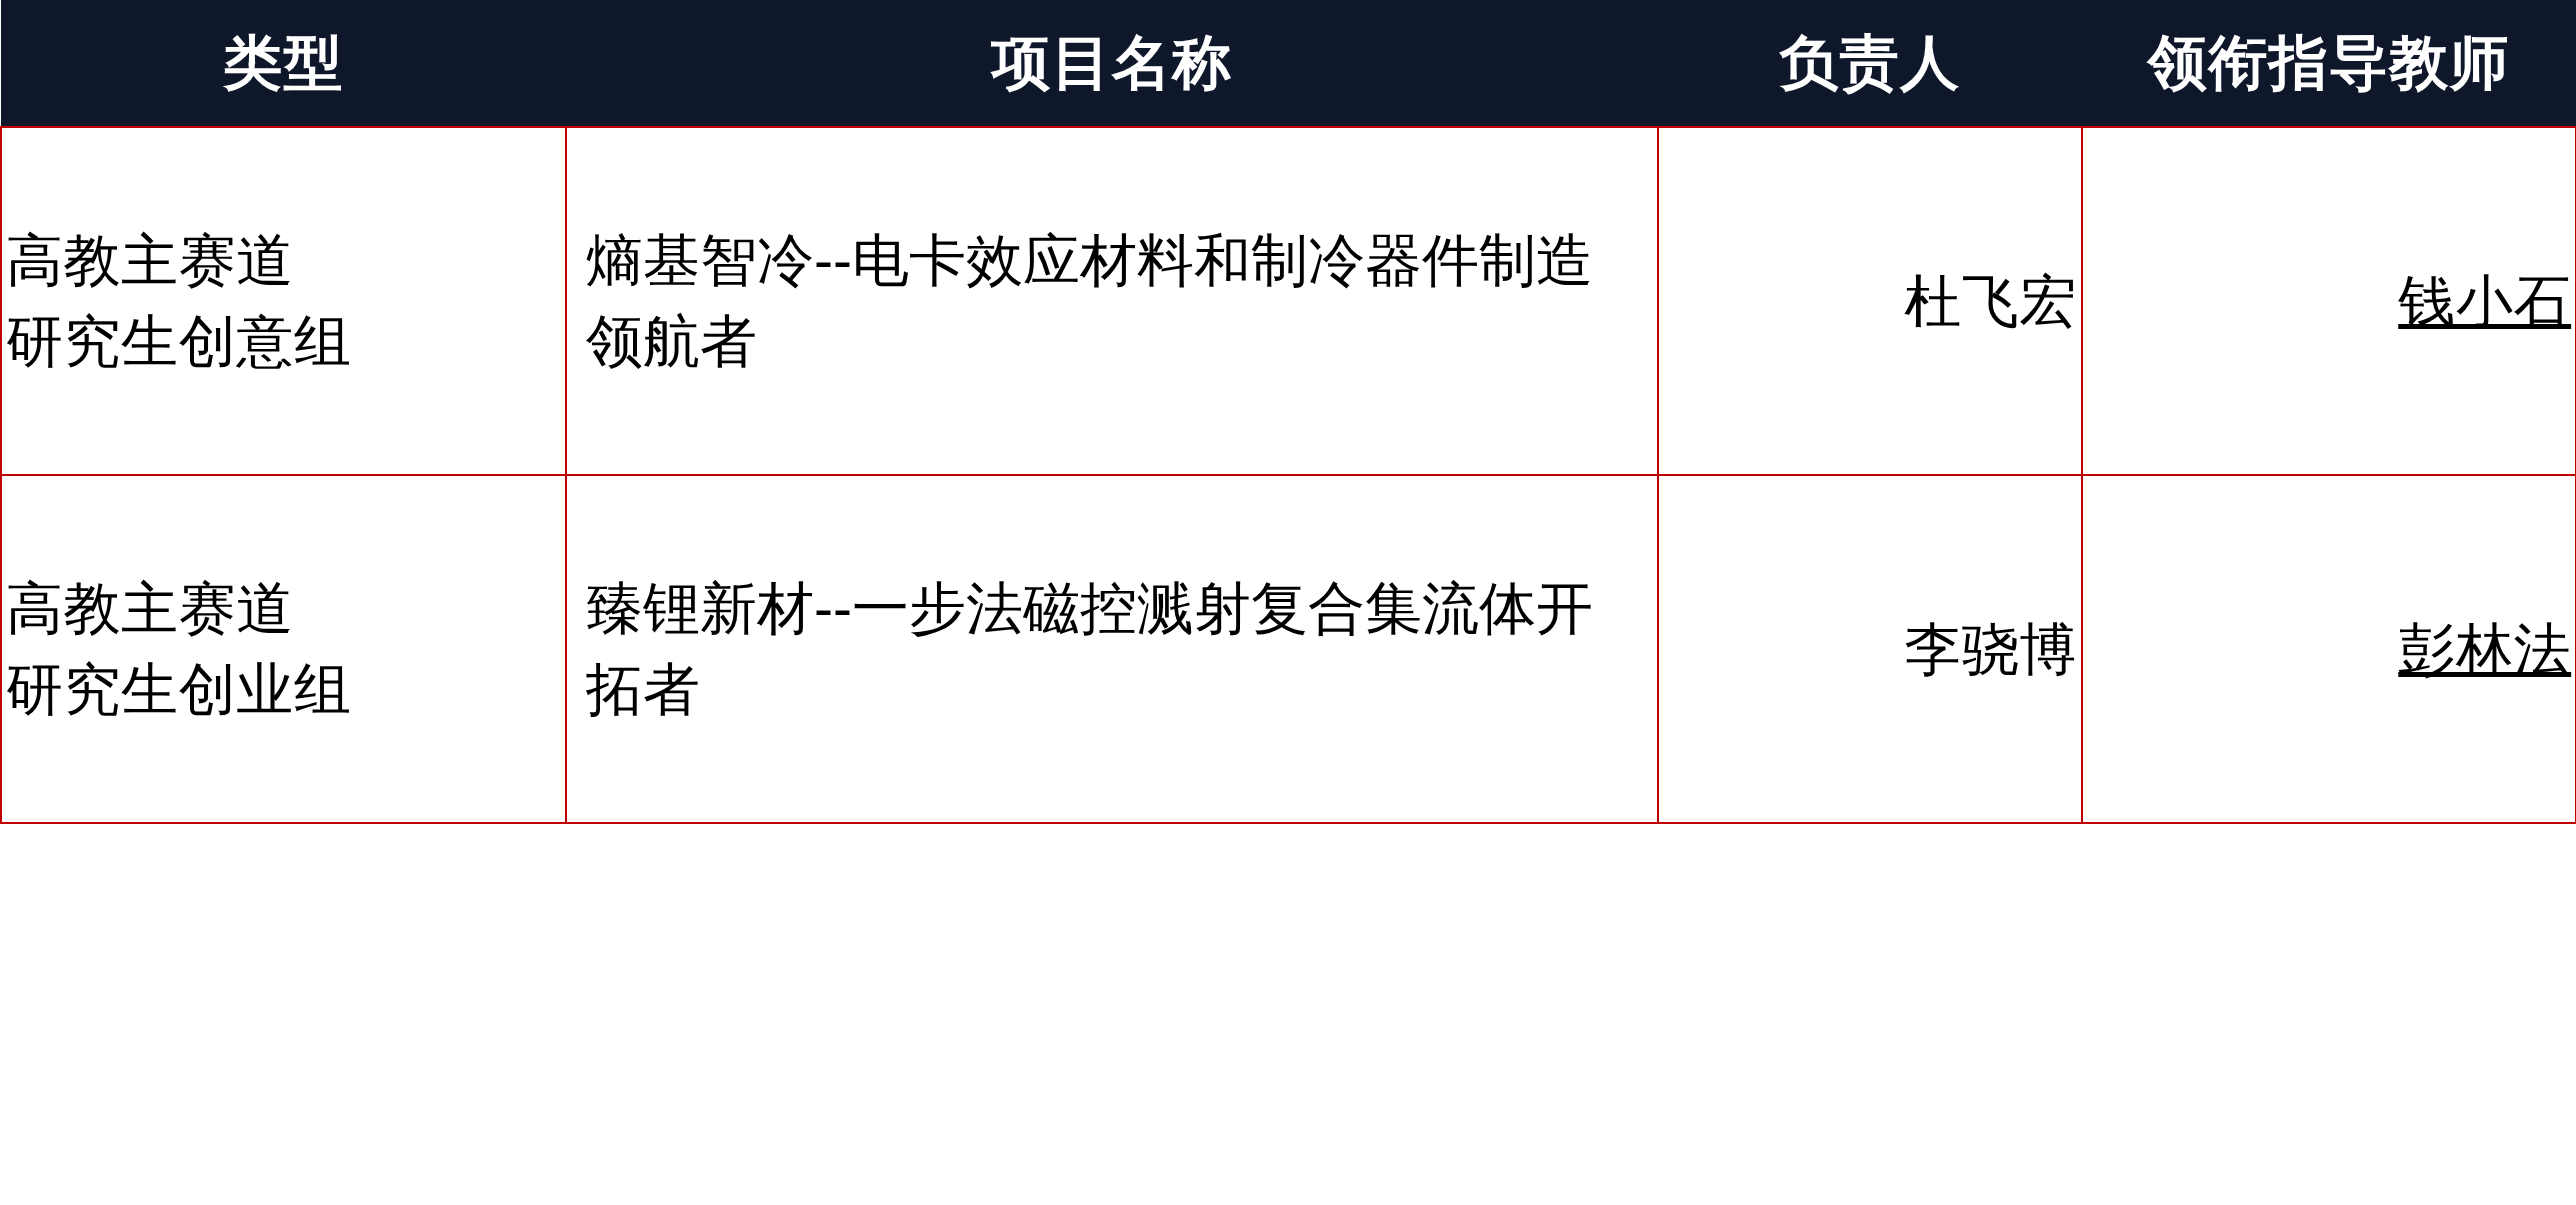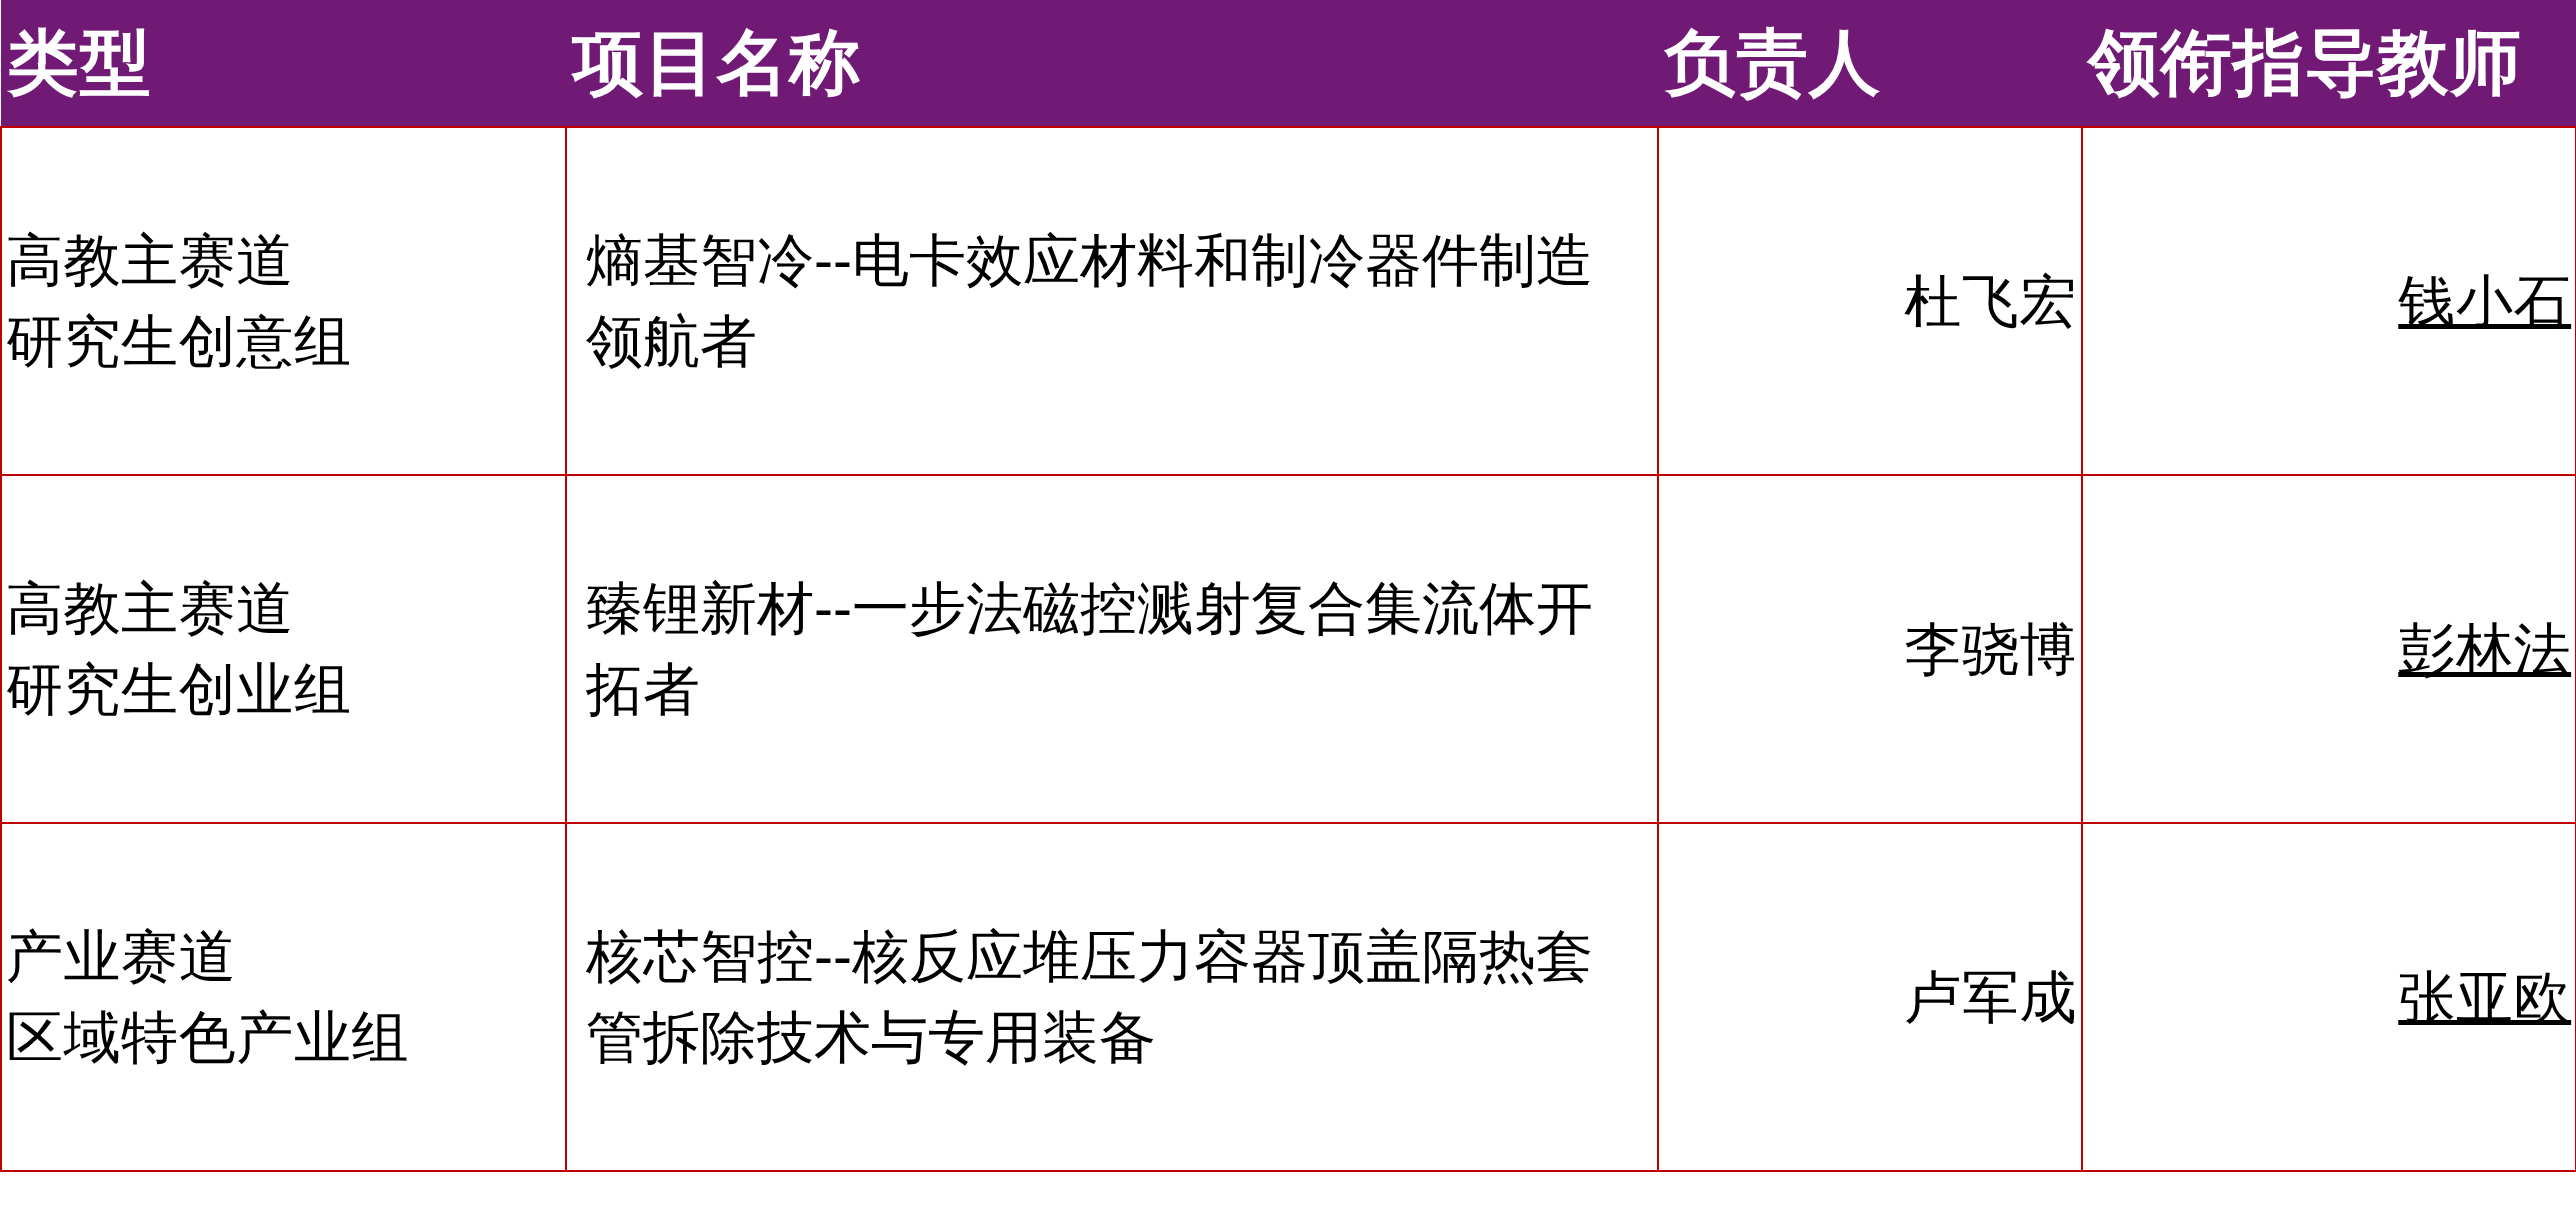--- a/index.html
+++ b/index.html
@@ -25,26 +25,26 @@
     width: 2576px;
   }
 
   
   col.c-type     { width: 565px; }
   col.c-project  { width: 1092px; }
   col.c-leader   { width: 424px; }
   col.c-teacher  { width: 494px; }
 
   thead th {
-    background: #701a75;
+    background: #0f172a;
     color: #ffffff;
     font-weight: bold;
-    font-size: 71px;
+    font-size: 59px;
     line-height: 1.1;
-    text-align: left;
+    text-align: center;
     vertical-align: middle;
     height: 126px;
     padding: 0 6.4px;
     border: none;
     letter-spacing: 1.3px;
   }
 
   tbody td {
     border: 2.6px solid #C00000;
     color: #000000;
@@ -104,23 +104,16 @@
         <td class="cell-leader">杜飞宏</td>
         <td class="cell-teacher">钱小石</td>
       </tr>
       <tr>
         <td class="cell-type">高教主赛道
 研究生创业组</td>
         <td class="cell-project">臻锂新材--一步法磁控溅射复合集流体开拓者</td>
         <td class="cell-leader">李骁博</td>
         <td class="cell-teacher">彭林法</td>
       </tr>
-      <tr>
-        <td class="cell-type">产业赛道
-区域特色产业组</td>
-        <td class="cell-project">核芯智控--核反应堆压力容器顶盖隔热套管拆除技术与专用装备</td>
-        <td class="cell-leader">卢军成</td>
-        <td class="cell-teacher">张亚欧</td>
-      </tr>
     </tbody>
   </table>
 </div>
 
 
 </body></html>

